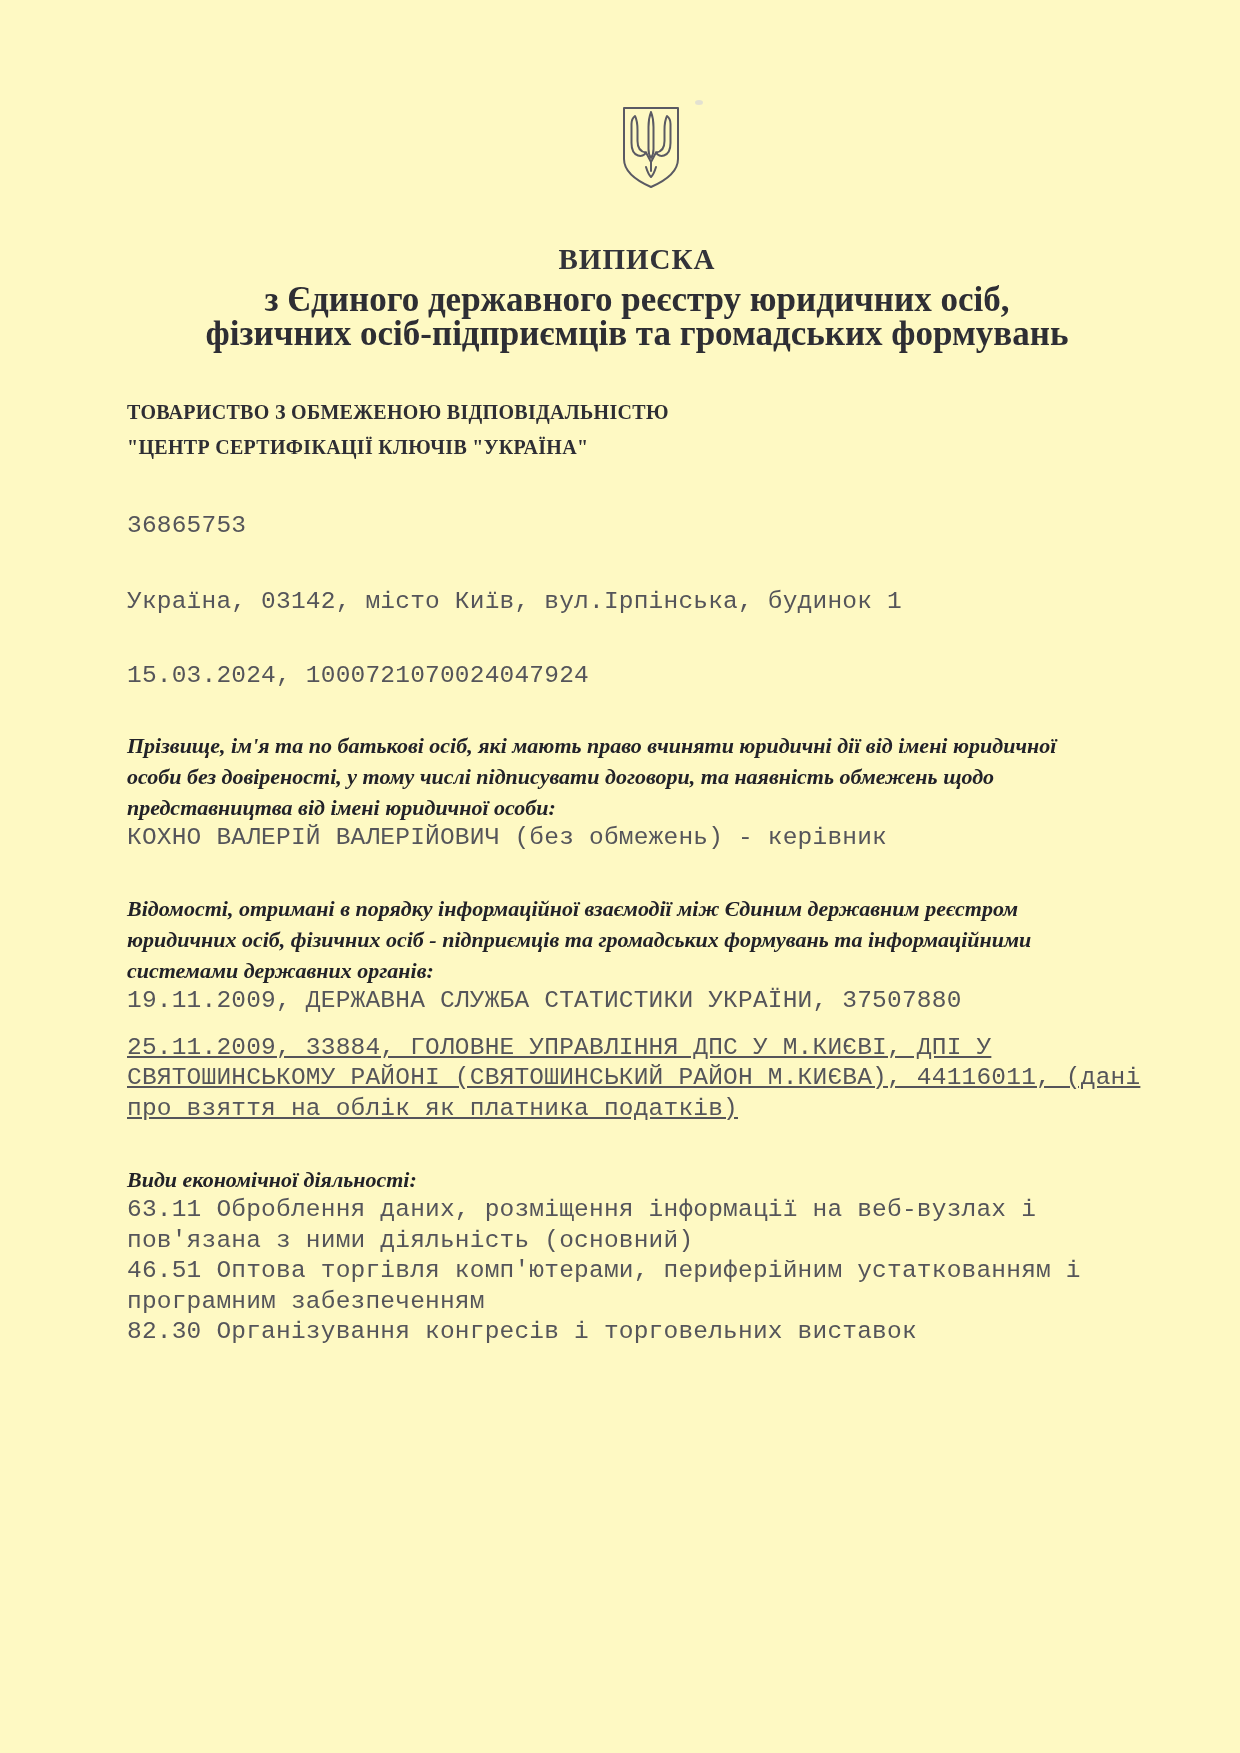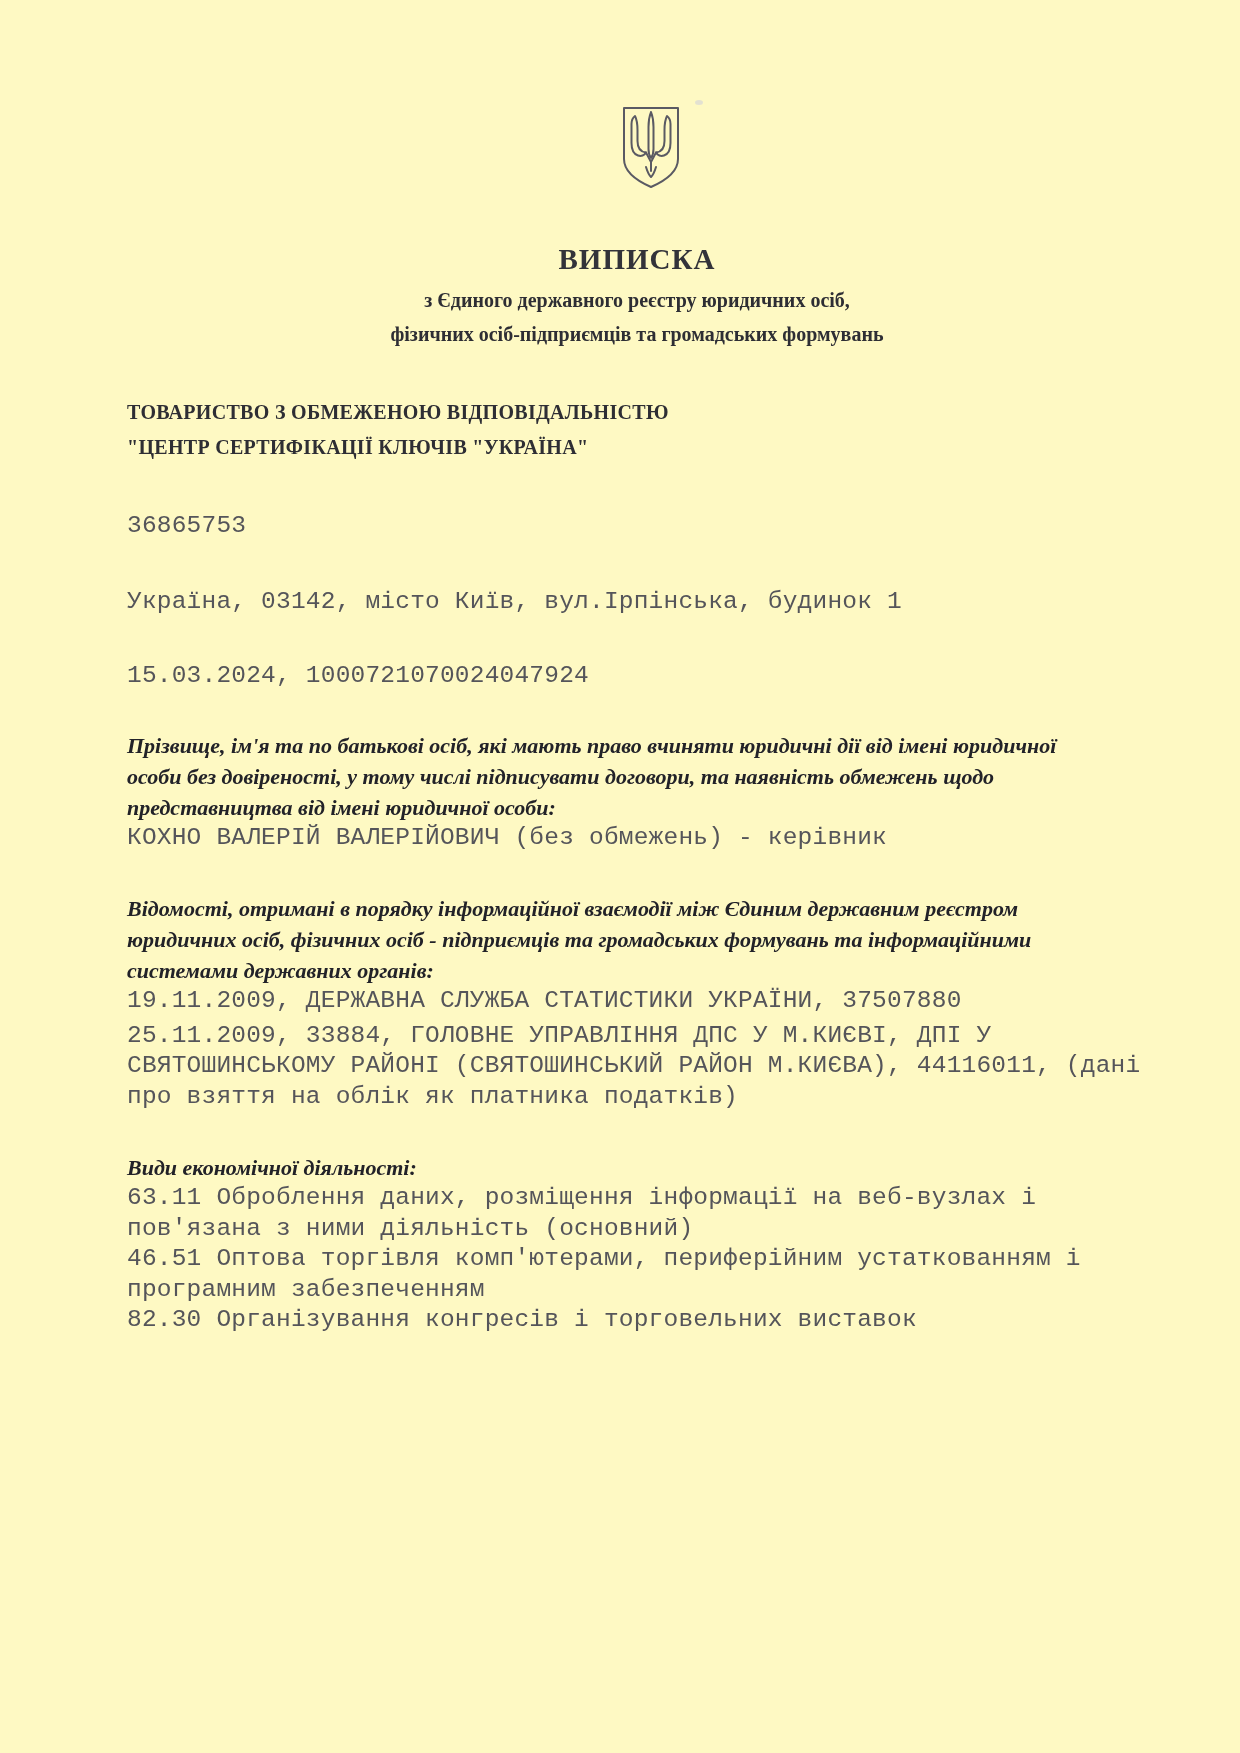--- a/index.html
+++ b/index.html
@@ -21,21 +21,21 @@
   .crest { margin:105px auto 0; width:62px; height:86px; transform:translateX(14px); }
   .crest svg { display:block; width:62px; height:86px; }
 
   .title {
     margin-top:50px; text-align:center;
     font-weight:bold; font-size:29px; line-height:36px;
     letter-spacing:1px; color:#33333a;
   }
   .subtitle {
     margin-top:6px; text-align:center;
-    font-weight:bold; font-size:20px; line-height:34px;
+    font-weight:bold; font-size:35px; line-height:34px;
     color:#2e2e34;
   }
   .company {
     margin-top:44px; 
     font-weight:bold; font-size:20px; line-height:35px;
     letter-spacing:.3px; color:#2e2e34;
   }
   .sec { margin-top:44px; }
   .sec-0 { margin-top:46px; }
   .sec-1 { margin-top:45px; }
@@ -47,21 +47,21 @@
     font-style:italic; font-weight:bold;
     font-size:22px; line-height:31px;
     color:#222228; white-space:pre-line;
   }
   .value {
     font-family:"Liberation Mono", monospace;
     font-size:24.5px; line-height:30.5px;
     letter-spacing:.2px;
     color:#55555a; white-space:pre-line;
   }
-  .gap-16 { margin-top:4px; }
+  .gap-16 { margin-top:16px;text-decoration:underline; }
   .gap-21 { margin-top:21px; }
 </style>
 </head>
 <body>
 
 <div class="page">
 
   <div class="artifact"></div>
 
   <div class="crest">

